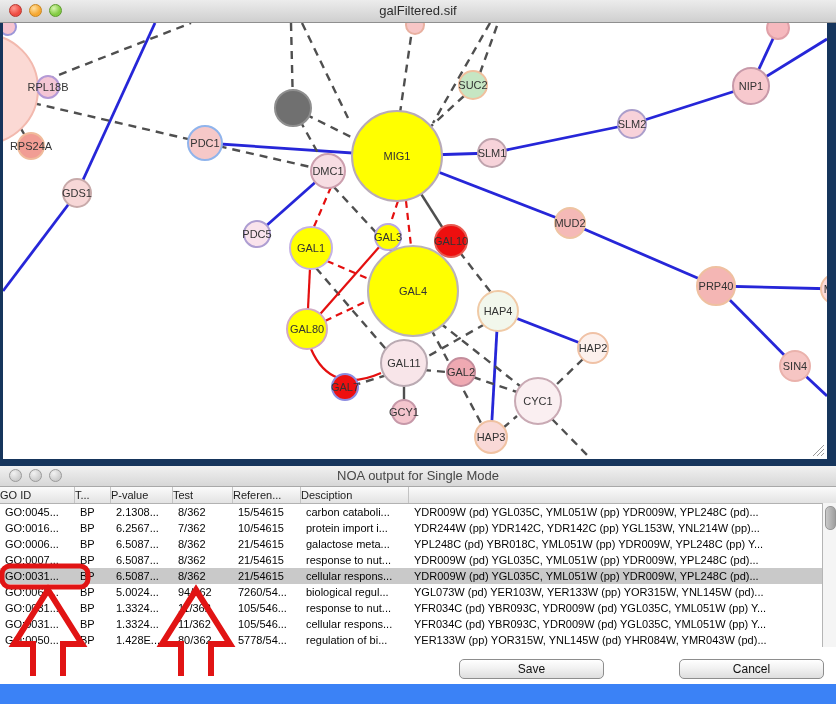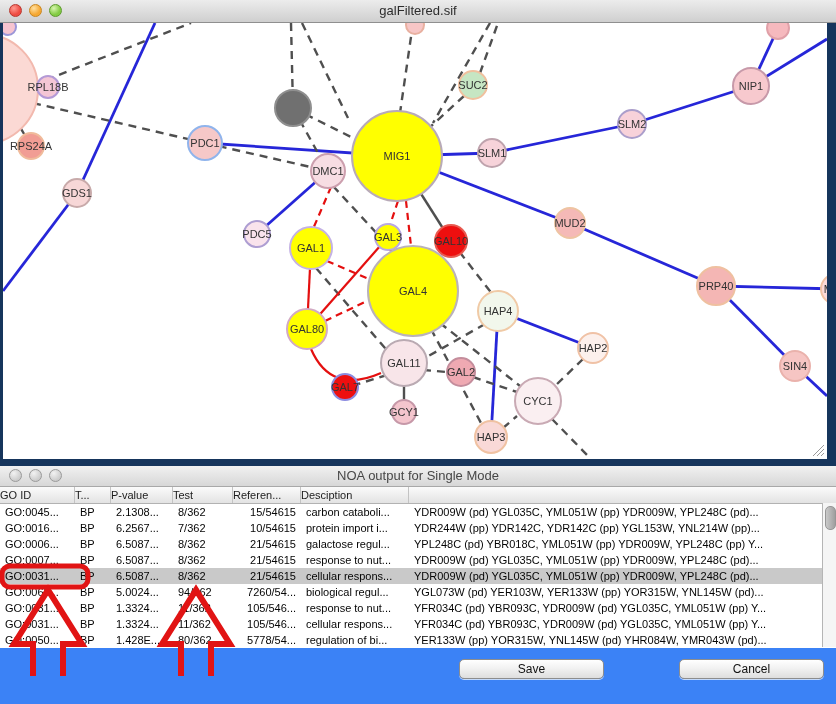--- a/index.html
+++ b/index.html
@@ -23,25 +23,25 @@
   #grip{position:absolute;right:2px;bottom:2px;}
   
   #noa-window{top:466px;height:238px;background:#3b82f6;}
   #noa-window .titlebar{height:20px;background:linear-gradient(#f1f1f1,#d7d7d7);border-bottom:1px solid #a8a8a8;}
   #noa-window .titlebar .title{line-height:20px;color:#474747;}
   #noa-window .tl{top:3px;}
   .thead{display:flex;height:17px;background:linear-gradient(#fbfbfb,#e3e3e3);
          border-bottom:1px solid #b2b2b2;box-sizing:border-box;}
   .th{font-size:11px;line-height:16px;color:#1c1c1c;text-align:left;
       border-right:1px solid #c3c3c3;box-sizing:border-box;overflow:hidden;white-space:nowrap;}
-  .tbody{position:relative;height:144px;background:#ffffff;overflow:hidden;}
+  .tbody{position:relative;height:180px;background:#ffffff;overflow:hidden;}
   .trow{display:flex;height:16px;line-height:16px;font-size:11px;color:#050505;white-space:nowrap;}
   .trow.sel{background:#c9c9c9;}
   .td{box-sizing:border-box;overflow:hidden;padding:0 3px 0 5px;}
-  .td.right{text-align:right;padding-right:5px;}
+  .td.right{padding-right:5px;}
   #vscroll{position:absolute;right:0;top:37px;width:14px;height:144px;background:#f5f5f5;
            border-left:1px solid #b5b5b5;box-sizing:border-box;}
   #vthumb{position:absolute;left:2px;top:3px;width:9px;height:22px;border-radius:5px;
           background:linear-gradient(90deg,#c9c9c9,#9f9f9f);border:1px solid #969696;}
   .btn{position:absolute;height:20px;width:145px;border:1px solid #8d8d8d;border-radius:5px;
        background:linear-gradient(#ffffff,#f2f2f2 45%,#dedede);font-size:12px;color:#111;
        font-family:"Liberation Sans",sans-serif;box-shadow:0 1px 0 rgba(255,255,255,.7);}
   #save-btn{left:459px;top:193px;}
   #cancel-btn{left:679px;top:193px;}
   
@@ -216,21 +216,21 @@
         <div class="td right" style="width: 68px;">10/54615</div>
         <div class="td" style="width: 108px;">protein import i...</div>
         <div class="td" style="width: 413px;">YDR244W (pp) YDR142C, YDR142C (pp) YGL153W, YNL214W (pp)...</div>
       </div>
       <div class="trow">
         <div class="td" style="width: 75px;">GO:0006...</div>
         <div class="td" style="width: 36px;">BP</div>
         <div class="td" style="width: 62px;">6.5087...</div>
         <div class="td" style="width: 60px;">8/362</div>
         <div class="td right" style="width: 68px;">21/54615</div>
-        <div class="td" style="width: 108px;">galactose regul...</div>
+        <div class="td" style="width: 108px;">galactose meta...</div>
         <div class="td" style="width: 413px;">YPL248C (pd) YBR018C, YML051W (pp) YDR009W, YPL248C (pp) Y...</div>
       </div>
       <div class="trow">
         <div class="td" style="width: 75px; text-decoration: underline;">GO:0007...</div>
         <div class="td" style="width: 36px;">BP</div>
         <div class="td" style="width: 62px;">6.5087...</div>
         <div class="td" style="width: 60px;">8/362</div>
         <div class="td right" style="width: 68px;">21/54615</div>
         <div class="td" style="width: 108px;">response to nut...</div>
         <div class="td" style="width: 413px;">YDR009W (pd) YGL035C, YML051W (pp) YDR009W, YPL248C (pd)...</div>

